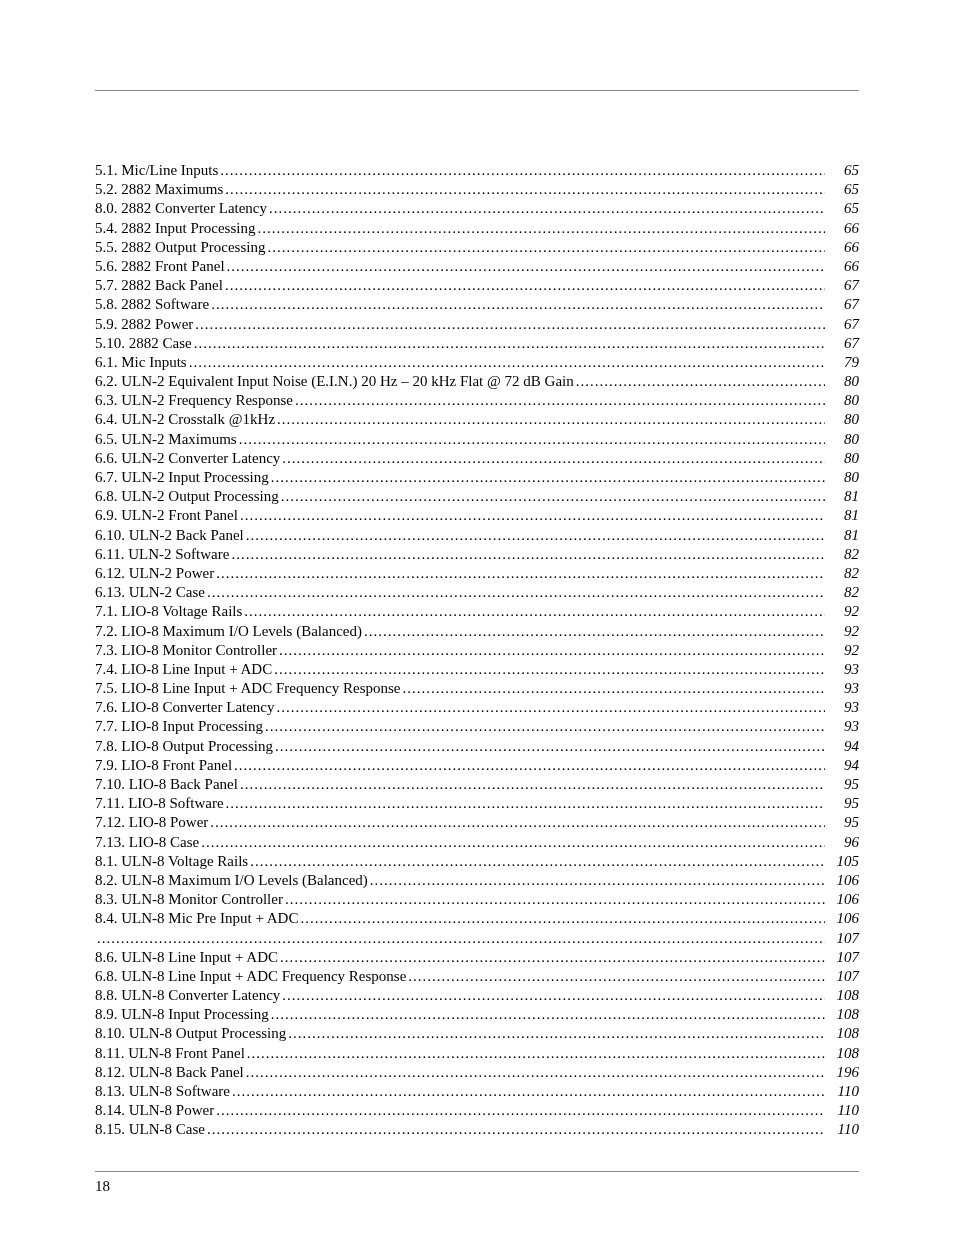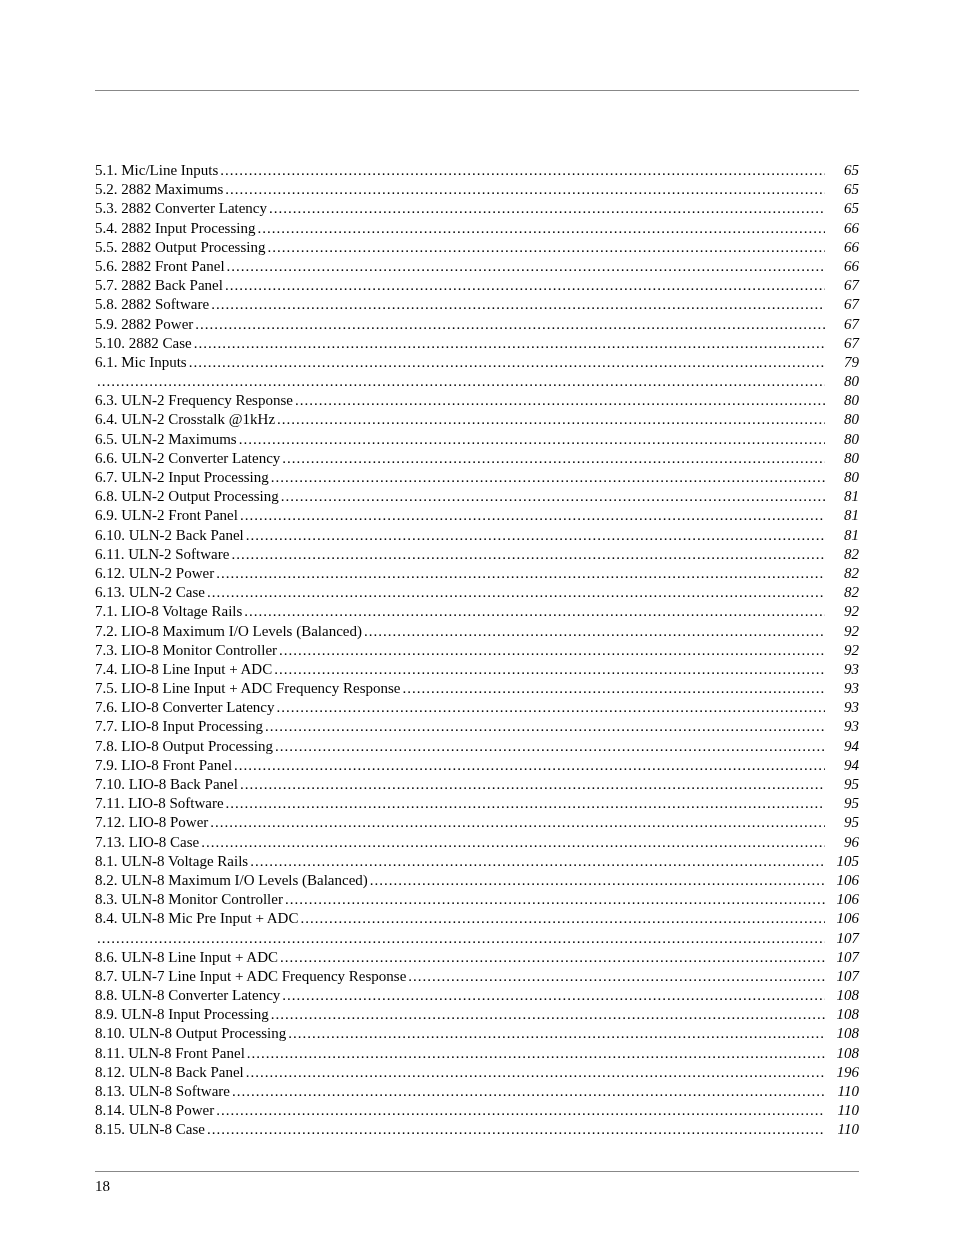--- a/index.html
+++ b/index.html
@@ -71,21 +71,21 @@
         <span class="toc-title">5.1. Mic/Line Inputs</span>
         <span class="toc-dots"></span>
         <span class="toc-page">65</span>
       </div>
       <div class="toc-line">
         <span class="toc-title">5.2. 2882 Maximums</span>
         <span class="toc-dots"></span>
         <span class="toc-page">65</span>
       </div>
       <div class="toc-line">
-        <span class="toc-title">5.3. 2882 Converter Latency</span>
+        <span class="toc-title">8.0. 2882 Converter Latency</span>
         <span class="toc-dots"></span>
         <span class="toc-page">65</span>
       </div>
       <div class="toc-line">
         <span class="toc-title">5.4. 2882 Input Processing</span>
         <span class="toc-dots"></span>
         <span class="toc-page">66</span>
       </div>
       <div class="toc-line">
         <span class="toc-title">5.5. 2882 Output Processing</span>
@@ -116,20 +116,21 @@
         <span class="toc-title">5.10. 2882 Case</span>
         <span class="toc-dots"></span>
         <span class="toc-page">67</span>
       </div>
       <div class="toc-line">
         <span class="toc-title">6.1. Mic Inputs</span>
         <span class="toc-dots"></span>
         <span class="toc-page">79</span>
       </div>
       <div class="toc-line">
+        <span class="toc-title">6.2. ULN-2 Equivalent Input Noise (E.I.N.) 20 Hz – 20 kHz Flat @ 72 dB Gain</span>
         <span class="toc-dots"></span>
         <span class="toc-page">80</span>
       </div>
       <div class="toc-line">
         <span class="toc-title">6.3. ULN-2 Frequency Response</span>
         <span class="toc-dots"></span>
         <span class="toc-page">80</span>
       </div>
       <div class="toc-line">
         <span class="toc-title">6.4. ULN-2 Crosstalk @1kHz</span>
@@ -269,21 +270,21 @@
       <div class="toc-line">
         <span class="toc-dots"></span>
         <span class="toc-page">107</span>
       </div>
       <div class="toc-line">
         <span class="toc-title">8.6. ULN-8 Line Input + ADC</span>
         <span class="toc-dots"></span>
         <span class="toc-page">107</span>
       </div>
       <div class="toc-line">
-        <span class="toc-title">8.7. ULN-7 Line Input + ADC Frequency Response</span>
+        <span class="toc-title">6.8. ULN-8 Line Input + ADC Frequency Response</span>
         <span class="toc-dots"></span>
         <span class="toc-page">107</span>
       </div>
       <div class="toc-line">
         <span class="toc-title">8.8. ULN-8 Converter Latency</span>
         <span class="toc-dots"></span>
         <span class="toc-page">108</span>
       </div>
       <div class="toc-line">
         <span class="toc-title">8.9. ULN-8 Input Processing</span>

